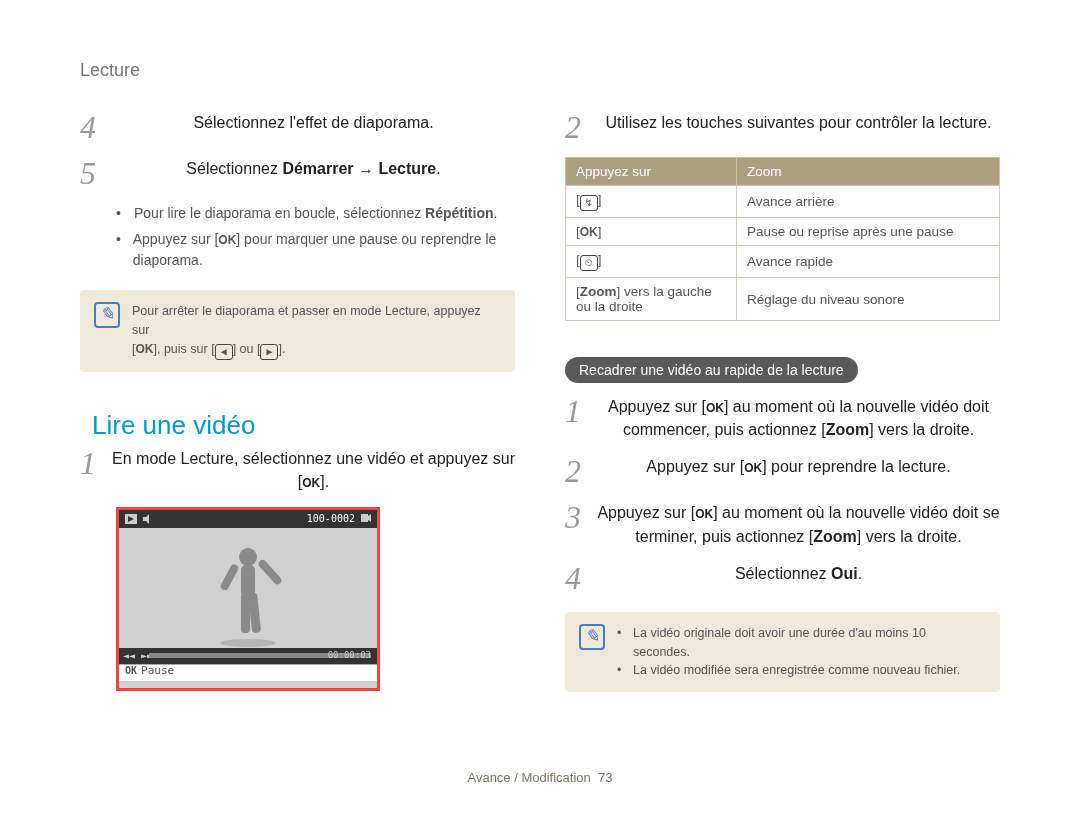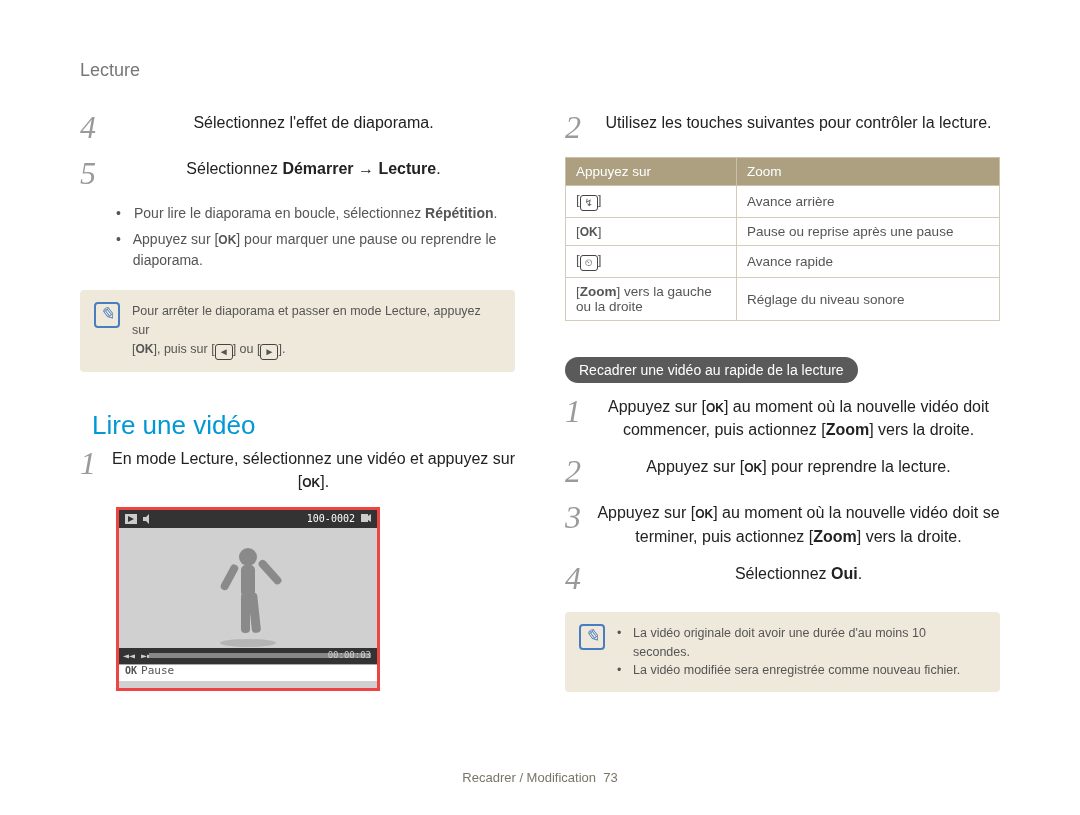--- a/index.html
+++ b/index.html
@@ -406,16 +406,16 @@
             <span>La vidéo modifiée sera enregistrée comme nouveau fichier.</span>
           </div>
         </div>
       </div>
 
     </div>
 
   </div>
 
   <div class="footer">
-    <span>Recadrer / Modification</span>&nbsp;&nbsp;<span>73</span>
+    <span>Avance / Modification</span>&nbsp;&nbsp;<span>73</span>
   </div>
 
 </div>
 
 </body></html>

